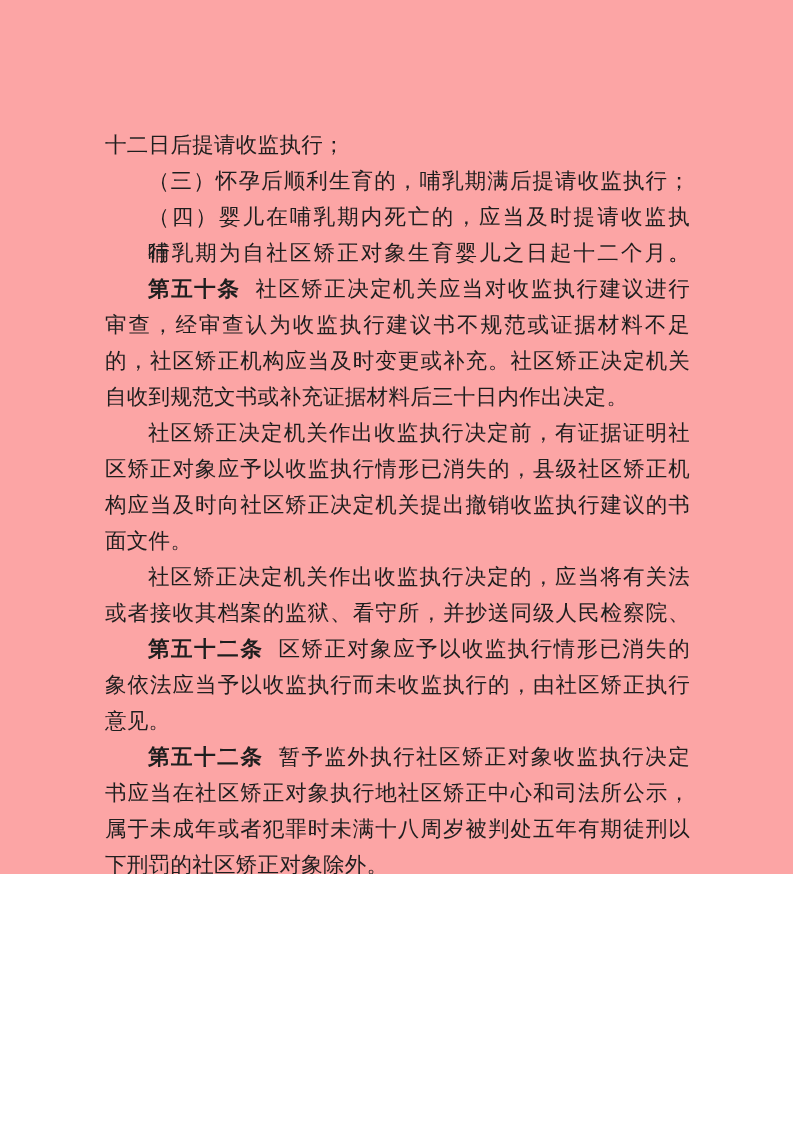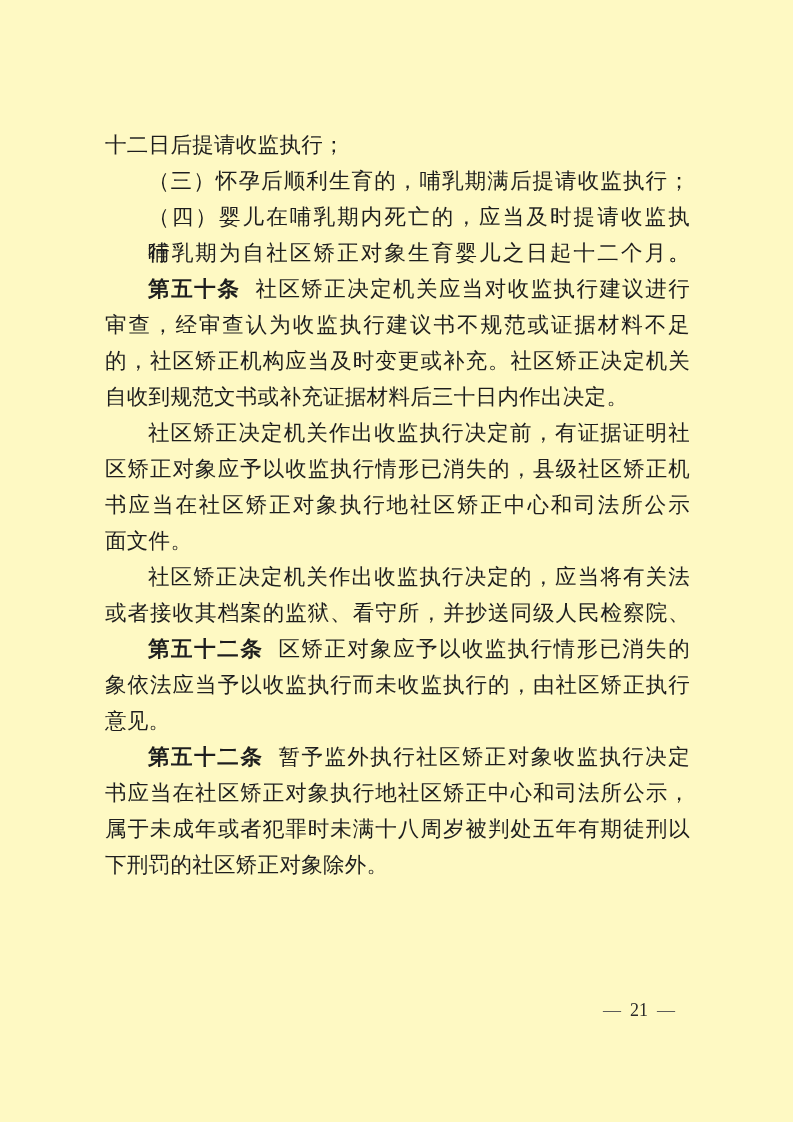--- a/index.html
+++ b/index.html
@@ -4,22 +4,22 @@
 <style>
   * { box-sizing: border-box; }
   html, body {
     margin: 0;
     padding: 0;
     background: #ffffff;
   }
   .page {
     position: relative;
     width: 793px;
-    height: 1122px;
-    background: #fef9c3;
+    height: 874px;
+    background: #fca5a5;
     overflow: hidden;
     font-family: "Liberation Serif", "DejaVu Serif", serif;
     color: #1e1e1e;
   }
   .text-column {
     position: absolute;
     left: 105px;
     top: 127px;
     width: 585px;
     font-size: 21.5px;
@@ -97,21 +97,21 @@
         <span class="article-no">第五十条</span><span>社区矫正决定机关应当对收监执行建议进行</span>
       </p>
       <p class="line fill">审查，经审查认为收监执行建议书不规范或证据材料不足</p>
       <p class="line fill">的，社区矫正机构应当及时变更或补充。社区矫正决定机关</p>
       <p class="line">自收到规范文书或补充证据材料后三十日内作出决定。</p>
     </div>
 
     <div class="para">
       <p class="line indent fill">社区矫正决定机关作出收监执行决定前，有证据证明社</p>
       <p class="line fill">区矫正对象应予以收监执行情形已消失的，县级社区矫正机</p>
-      <p class="line fill">书应当在社区矫正对象执行地社区矫正中心和司法所公示</p>
+      <p class="line fill">构应当及时向社区矫正决定机关提出撤销收监执行建议的书</p>
       <p class="line">面文件。</p>
     </div>
 
     <div class="para">
       <p class="line indent fill">社区矫正决定机关作出收监执行决定的，应当将有关法</p>
       <p class="line fill">或者接收其档案的监狱、看守所，并抄送同级人民检察院、</p>
     </div>
 
     <div class="para">
       <p class="line indent fill">

